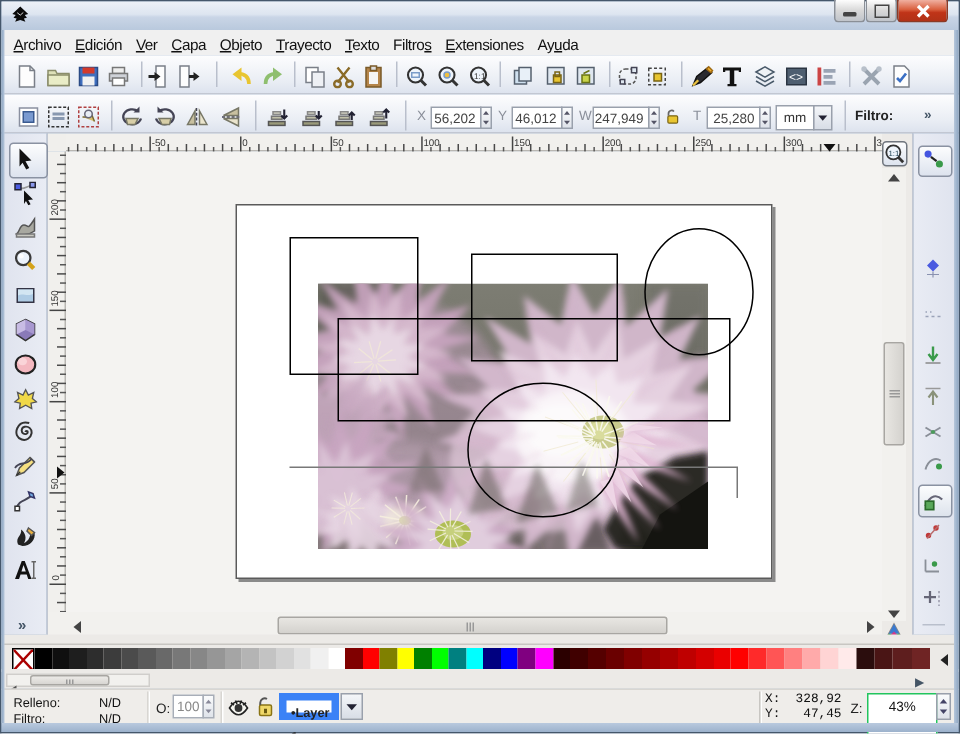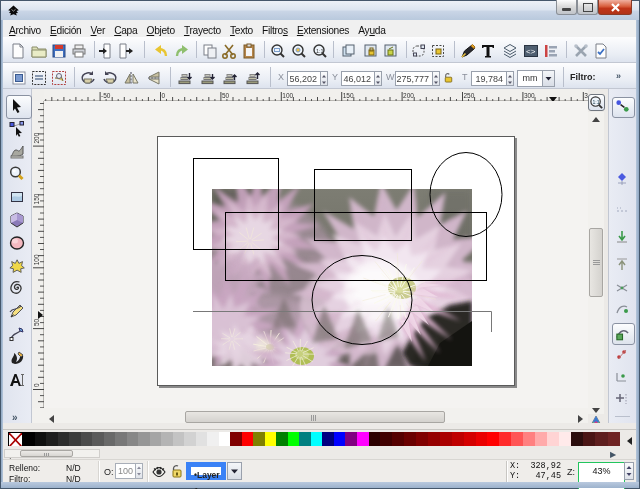--- a/index.html
+++ b/index.html
@@ -236,30 +236,30 @@
       <div style="position:absolute;left:286.0px;top:71px;width:34px;height:15px;background:#fff;border:1px solid #99a0ac;font-size:9px;color:#444;text-align:right;line-height:15px;padding-right:3px;box-sizing:border-box">56,202</div>
       <div style="position:absolute;left:319.0px;top:71px;width:8px;height:15px;background:linear-gradient(#fafbfc,#dfe3ea);border:1px solid #99a0ac;box-sizing:border-box"><svg width="6" height="13" viewBox="0 0 6 13">
           <path d="M1 4.5l2-2.5 2 2.5z" fill="#556"></path>
           <path d="M1 8.5l2 2.5 2-2.5z" fill="#556"></path>
         </svg></div>
       <div style="position:absolute;left:340.0px;top:71px;width:34px;height:15px;background:#fff;border:1px solid #99a0ac;font-size:9px;color:#444;text-align:right;line-height:15px;padding-right:3px;box-sizing:border-box">46,012</div>
       <div style="position:absolute;left:373.0px;top:71px;width:8px;height:15px;background:linear-gradient(#fafbfc,#dfe3ea);border:1px solid #99a0ac;box-sizing:border-box"><svg width="6" height="13" viewBox="0 0 6 13">
           <path d="M1 4.5l2-2.5 2 2.5z" fill="#556"></path>
           <path d="M1 8.5l2 2.5 2-2.5z" fill="#556"></path>
         </svg></div>
-      <div style="position:absolute;left:394.0px;top:71px;width:38px;height:15px;background:#fff;border:1px solid #99a0ac;font-size:9px;color:#444;text-align:right;line-height:15px;padding-right:3px;box-sizing:border-box">275,777</div>
+      <div style="position:absolute;left:394.0px;top:71px;width:38px;height:15px;background:#fff;border:1px solid #99a0ac;font-size:9px;color:#444;text-align:right;line-height:15px;padding-right:3px;box-sizing:border-box">247,949</div>
       <div style="position:absolute;left:431.0px;top:71px;width:8px;height:15px;background:linear-gradient(#fafbfc,#dfe3ea);border:1px solid #99a0ac;box-sizing:border-box"><svg width="6" height="13" viewBox="0 0 6 13">
           <path d="M1 4.5l2-2.5 2 2.5z" fill="#556"></path>
           <path d="M1 8.5l2 2.5 2-2.5z" fill="#556"></path>
         </svg></div>
       <div style="position:absolute;left:441px;top:71px;width:13px;height:14px"><svg width="13" height="14" viewBox="0 0 16 16">
           <rect x="4" y="7" width="8" height="6" rx="1" fill="#e8c531" stroke="#7a6414"></rect>
           <path d="M4.5 7V5.5A2.6 2.6 0 0 1 9 3.5" fill="none" stroke="#666" stroke-width="1.4"></path>
         </svg></div>
-      <div style="position:absolute;left:470.0px;top:71px;width:36px;height:15px;background:#fff;border:1px solid #99a0ac;font-size:9px;color:#444;text-align:right;line-height:15px;padding-right:3px;box-sizing:border-box">19,784</div>
+      <div style="position:absolute;left:470.0px;top:71px;width:36px;height:15px;background:#fff;border:1px solid #99a0ac;font-size:9px;color:#444;text-align:right;line-height:15px;padding-right:3px;box-sizing:border-box">25,280</div>
       <div style="position:absolute;left:505.0px;top:71px;width:8px;height:15px;background:linear-gradient(#fafbfc,#dfe3ea);border:1px solid #99a0ac;box-sizing:border-box"><svg width="6" height="13" viewBox="0 0 6 13">
           <path d="M1 4.5l2-2.5 2 2.5z" fill="#556"></path>
           <path d="M1 8.5l2 2.5 2-2.5z" fill="#556"></path>
         </svg></div>
       <div style="position:absolute;left:516px;top:70px;width:26px;height:17px;background:#fff;border:1px solid #99a0ac;box-sizing:border-box;font-size:9px;color:#333;line-height:15px;text-align:center">mm</div>
       <div style="position:absolute;left:541px;top:70px;width:13px;height:17px;background:linear-gradient(#f4f6f9,#d8dde6);border:1px solid #99a0ac;box-sizing:border-box"><svg width="11" height="15" viewBox="0 0 11 15">
           <path d="M2.5 6l3 3.5L8.5 6z" fill="#223"></path>
         </svg></div>
       <div style="position:absolute;left:569px;top:72px;font-size:9px;font-weight:bold;color:#222">Filtro:</div>
       <div style="position:absolute;left:615px;top:71px;font-size:9px;color:#456;font-weight:bold">»</div>

